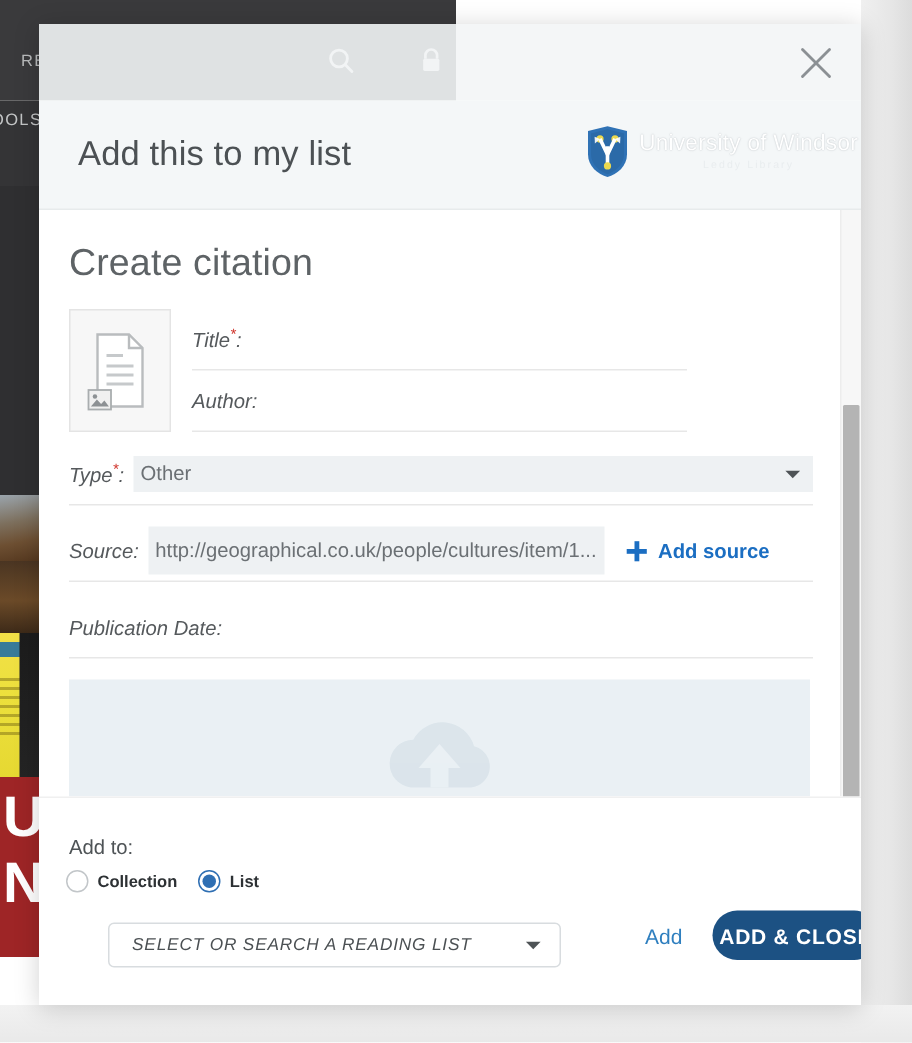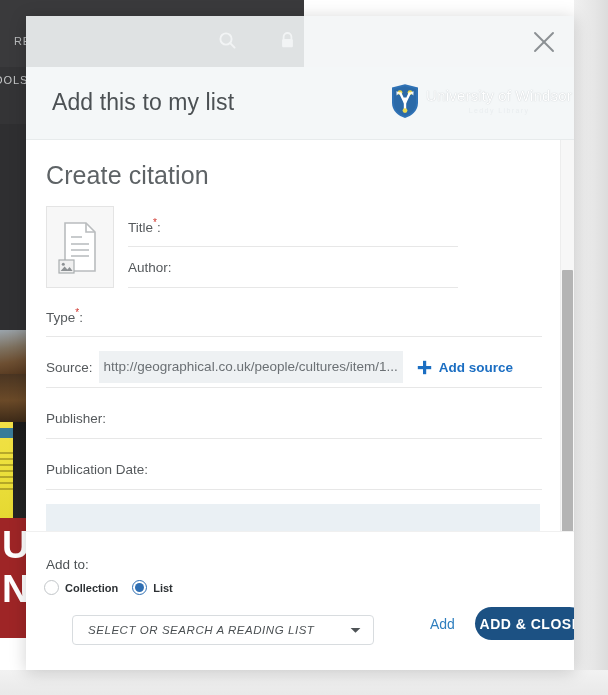--- a/index.html
+++ b/index.html
@@ -161,21 +161,21 @@
 
   .field-col {
     position: absolute; left: 82px; top: 0; right: 8px;
   }
   .field {
     position: relative; height: 40px;
     border-bottom: 1px solid #e7e7e7;
     display: flex; align-items: center;
   }
   .field-label {
-    font-size: 13.5px; color: #55595c; white-space: nowrap; margin-right: 6px;
+    font-size: 13.5px; color: #55595c; white-space: nowrap; margin-right: 6px; font-style: italic;
   }
   .req { color: #d0342c; font-size: 10px; vertical-align: super; }
   .field-value {
     flex: 1 1 auto; min-width: 0; font-size: 13.5px; color: #6b7074;
     background: #eef1f3; height: 23px; line-height: 23px;
     padding: 0 5px; border-radius: 1px;
     overflow: hidden; white-space: nowrap; text-overflow: clip;
   }
   .field-value.empty { background: transparent; }
 
@@ -379,45 +379,47 @@
             <div class="field">
               <span class="field-label"><span>Author</span>:</span>
               <span class="field-value empty"></span>
             </div>
           </div>
         </div>
 
         <div class="row-wide">
           <div class="field">
             <span class="field-label"><span>Type</span><span class="req">*</span>:</span>
+            <span class="type-value">
+              <span>Other</span>
+              <span class="caret">
+                <svg width="11" height="7" viewBox="0 0 11 7" aria-hidden="true">
+                  <path d="M0.6 0.9 5.5 5.8 10.4 0.9Z" fill="#4e5356"></path>
+                </svg>
+              </span>
+            </span>
           </div>
         </div>
 
         <div class="row-wide">
           <div class="field">
             <span class="field-label"><span>Source</span>:</span>
             <span class="source-value">http://geographical.co.uk/people/cultures/item/1...</span>
             <span class="add-source">
               <span class="plus">
                 <svg width="15" height="15" viewBox="0 0 15 15" aria-hidden="true">
                   <rect x="6" y="0.8" width="3.2" height="13.4" fill="#1b6ec2"></rect>
                   <rect x="0.8" y="6" width="13.4" height="3.2" fill="#1b6ec2"></rect>
                 </svg>
               </span>
               <span>Add source</span>
             </span>
           </div>
         </div>
 
-        <div class="row-wide">
-          <div class="field">
-            <span class="field-label"><span>Publisher</span>:</span>
-            <span class="field-value empty"></span>
-          </div>
-        </div>
 
         <div class="row-wide">
           <div class="field">
             <span class="field-label"><span>Publication Date</span>:</span>
             <span class="field-value empty"></span>
           </div>
         </div>
 
         <div class="dropzone">
           <span class="cloud-wrap">

